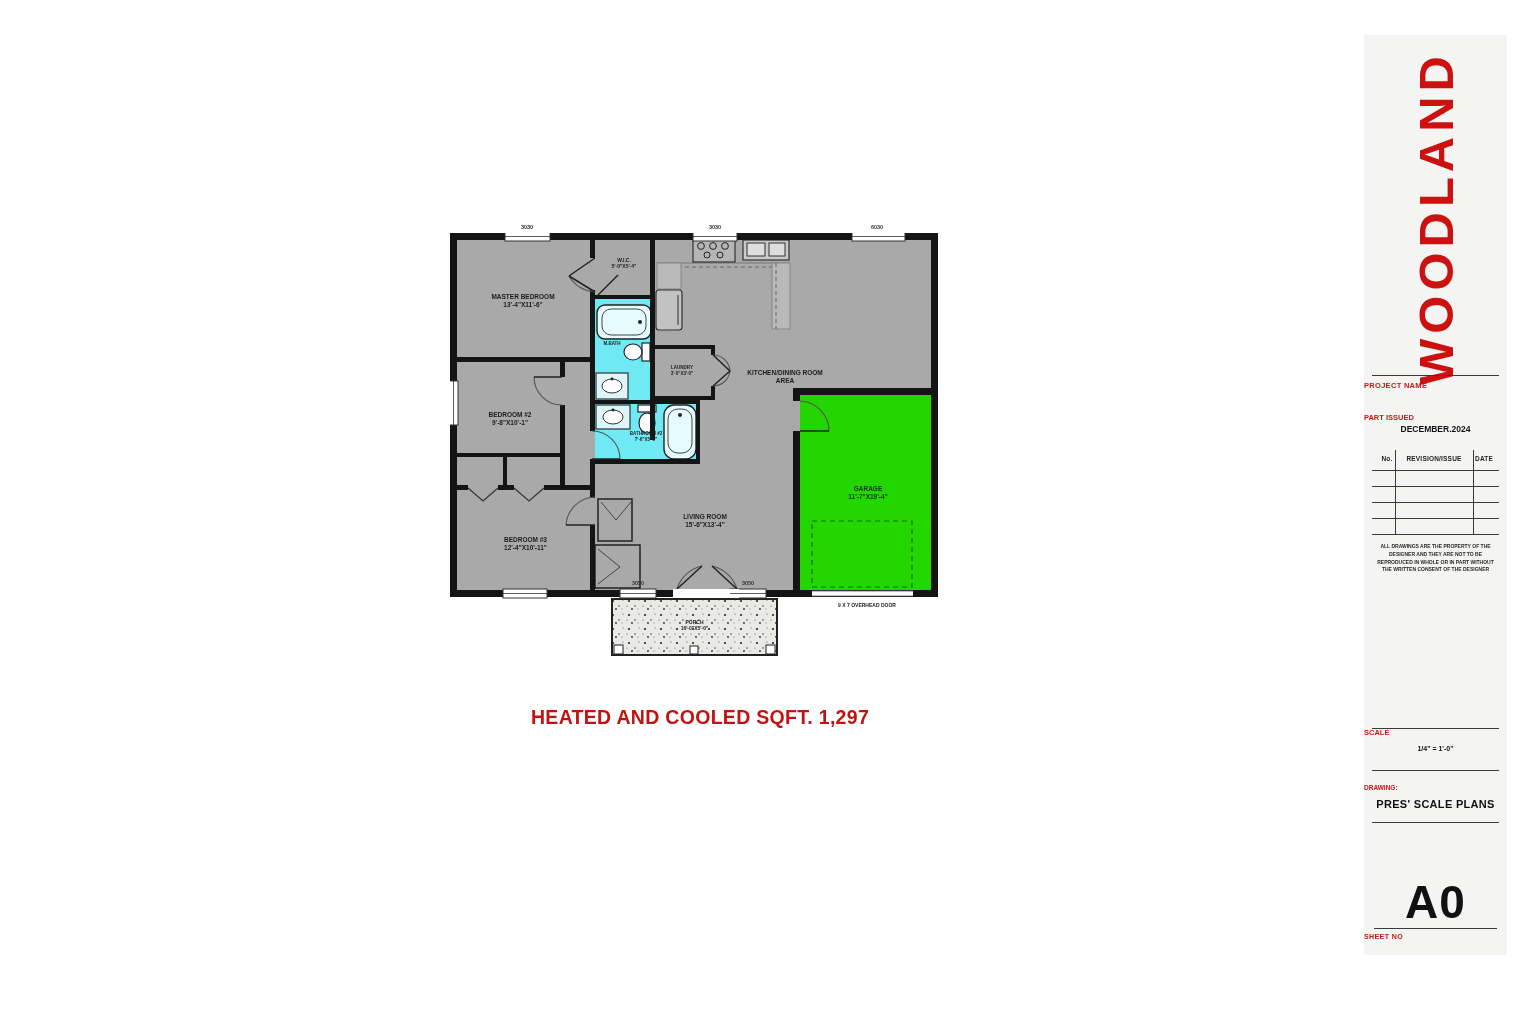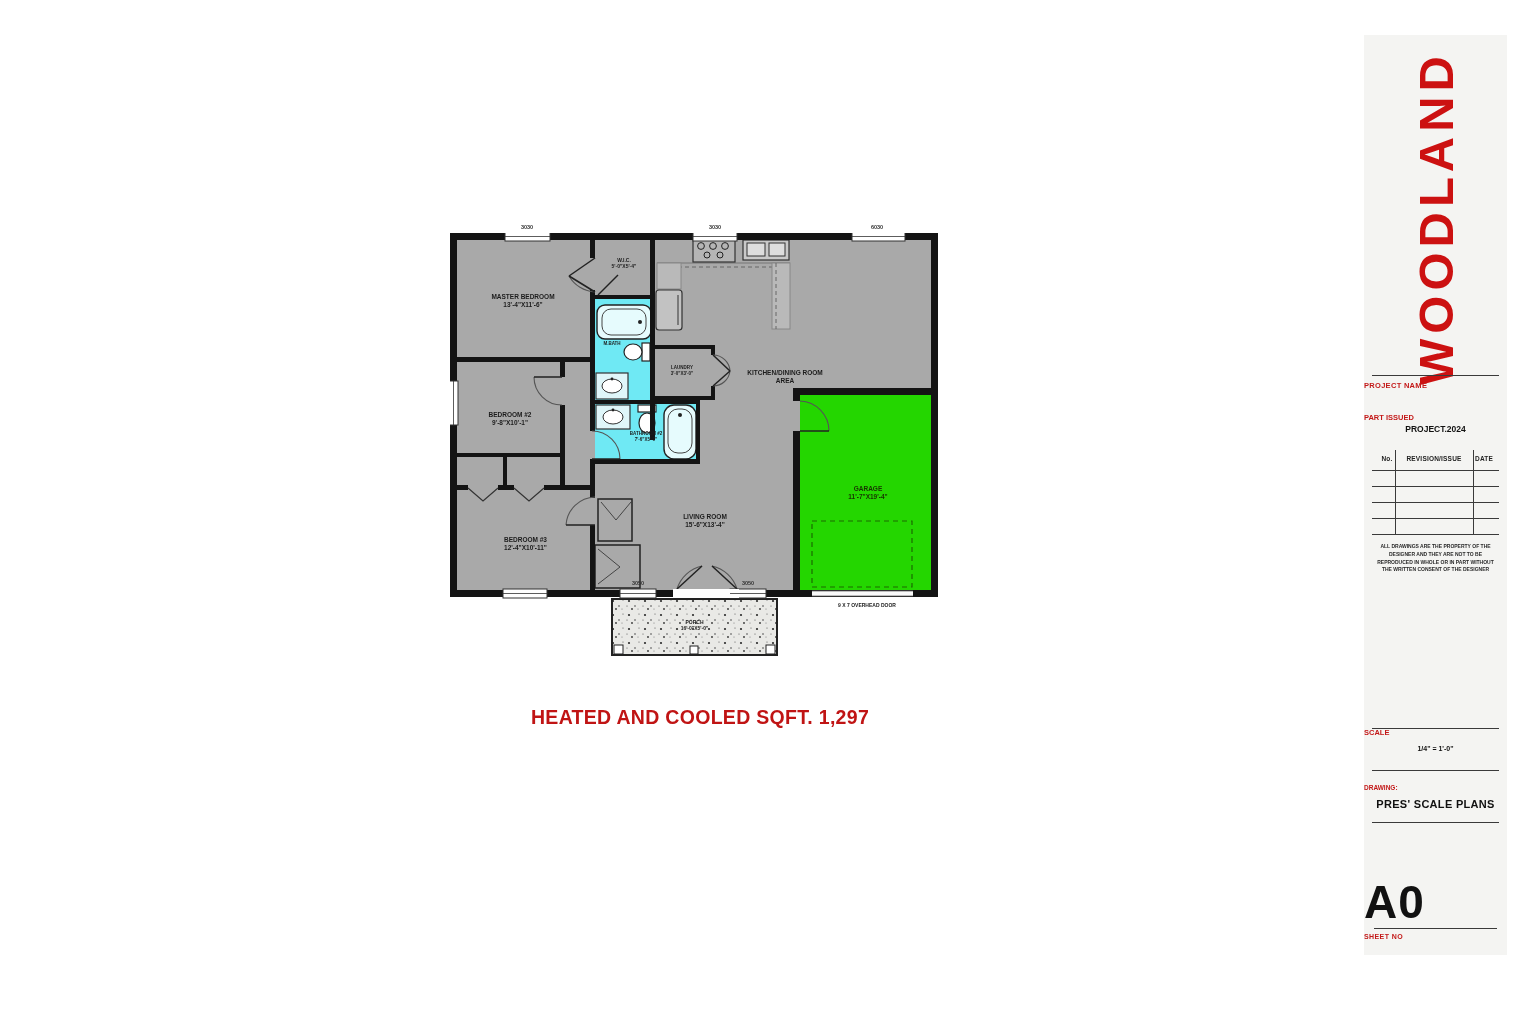--- a/index.html
+++ b/index.html
@@ -23,21 +23,21 @@
   #brand{position:absolute;top:18px;left:0;width:100%;height:330px;display:flex;align-items:center;justify-content:center}
   #brand span{writing-mode:vertical-rl;transform:rotate(180deg);font-size:49px;font-weight:800;
               color:#cc1111;letter-spacing:5px}
   .hr{position:absolute;left:8px;right:8px;height:1px;background:#3a3a3a}
   .tb-red{position:absolute;width:100%;text-align:left;color:#c31818;font-weight:700}
   .tb-blk{position:absolute;width:100%;text-align:center;color:#111;font-weight:700}
   .tline{position:absolute;background:#3a3a3a}
   .tb-th{position:absolute;font-size:6.5px;color:#222;font-weight:600;text-align:center;letter-spacing:.2px}
   #disclaimer{position:absolute;left:10px;top:508px;width:123px;font-size:5px;line-height:1.55;
               text-align:center;font-weight:700;color:#2a2a2a}
-  #sheetnum{position:absolute;top:840px;width:100%;text-align:left;font-size:46px;font-weight:700;color:#111;letter-spacing:1px}
+  #sheetnum{position:absolute;top:840px;width:100%;text-align:center;font-size:46px;font-weight:700;color:#111;letter-spacing:1px}
 </style>
 </head>
 <body>
 
 <div id="plan">
   <svg width="488" height="432" viewBox="0 0 488 432">
     <defs>
       <pattern id="spk" width="16" height="14" patternUnits="userSpaceOnUse">
         <rect width="16" height="14" fill="#e9e9e6"></rect>
         <circle cx="3" cy="4" r="1.1" fill="#2a2a2a"></circle>
@@ -256,21 +256,21 @@
 
 <div id="titleblock">
   <div id="brand">
       <span>WOODLAND</span>
     </div>
 
   <div class="hr" style="top:340px"></div>
   <div class="tb-red" style="top:346px;font-size:7.5px;letter-spacing:.3px">PROJECT NAME</div>
 
   <div class="tb-red" style="top:378px;font-size:7.5px">PART ISSUED</div>
-  <div class="tb-blk" style="top:389px;font-size:8.5px">PROJECT.2024</div>
+  <div class="tb-blk" style="top:389px;font-size:8.5px">DECEMBER.2024</div>
 
   <div class="tb-th" style="left:8px;top:420px;width:30px">No.</div>
   <div class="tb-th" style="left:38px;top:420px;width:64px">REVISION/ISSUE</div>
   <div class="tb-th" style="left:102px;top:420px;width:36px">DATE</div>
   <div class="tline" style="left:31px;top:415px;width:1px;height:85px"></div>
   <div class="tline" style="left:109px;top:415px;width:1px;height:85px"></div>
   <div class="tline" style="left:8px;right:8px;top:435px;height:1px"></div>
   <div class="tline" style="left:8px;right:8px;top:451px;height:1px"></div>
   <div class="tline" style="left:8px;right:8px;top:467px;height:1px"></div>
   <div class="tline" style="left:8px;right:8px;top:483px;height:1px"></div>

